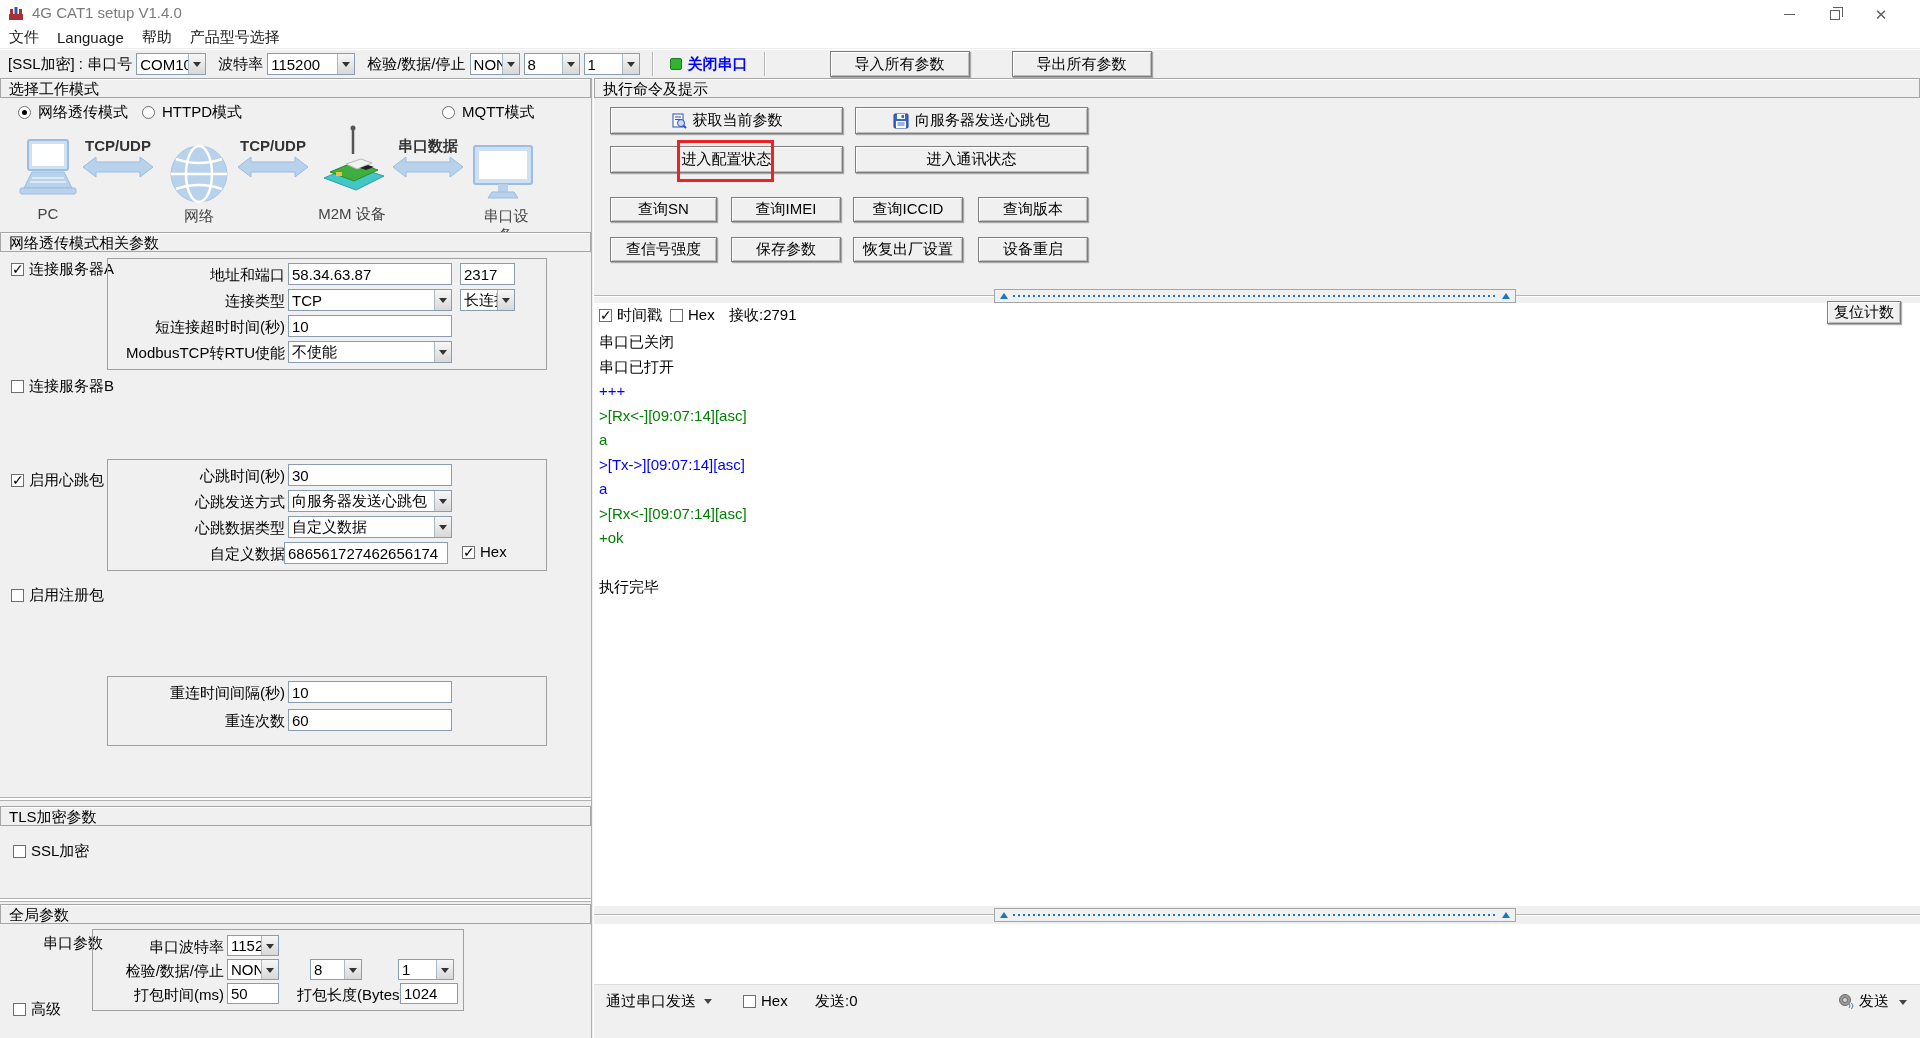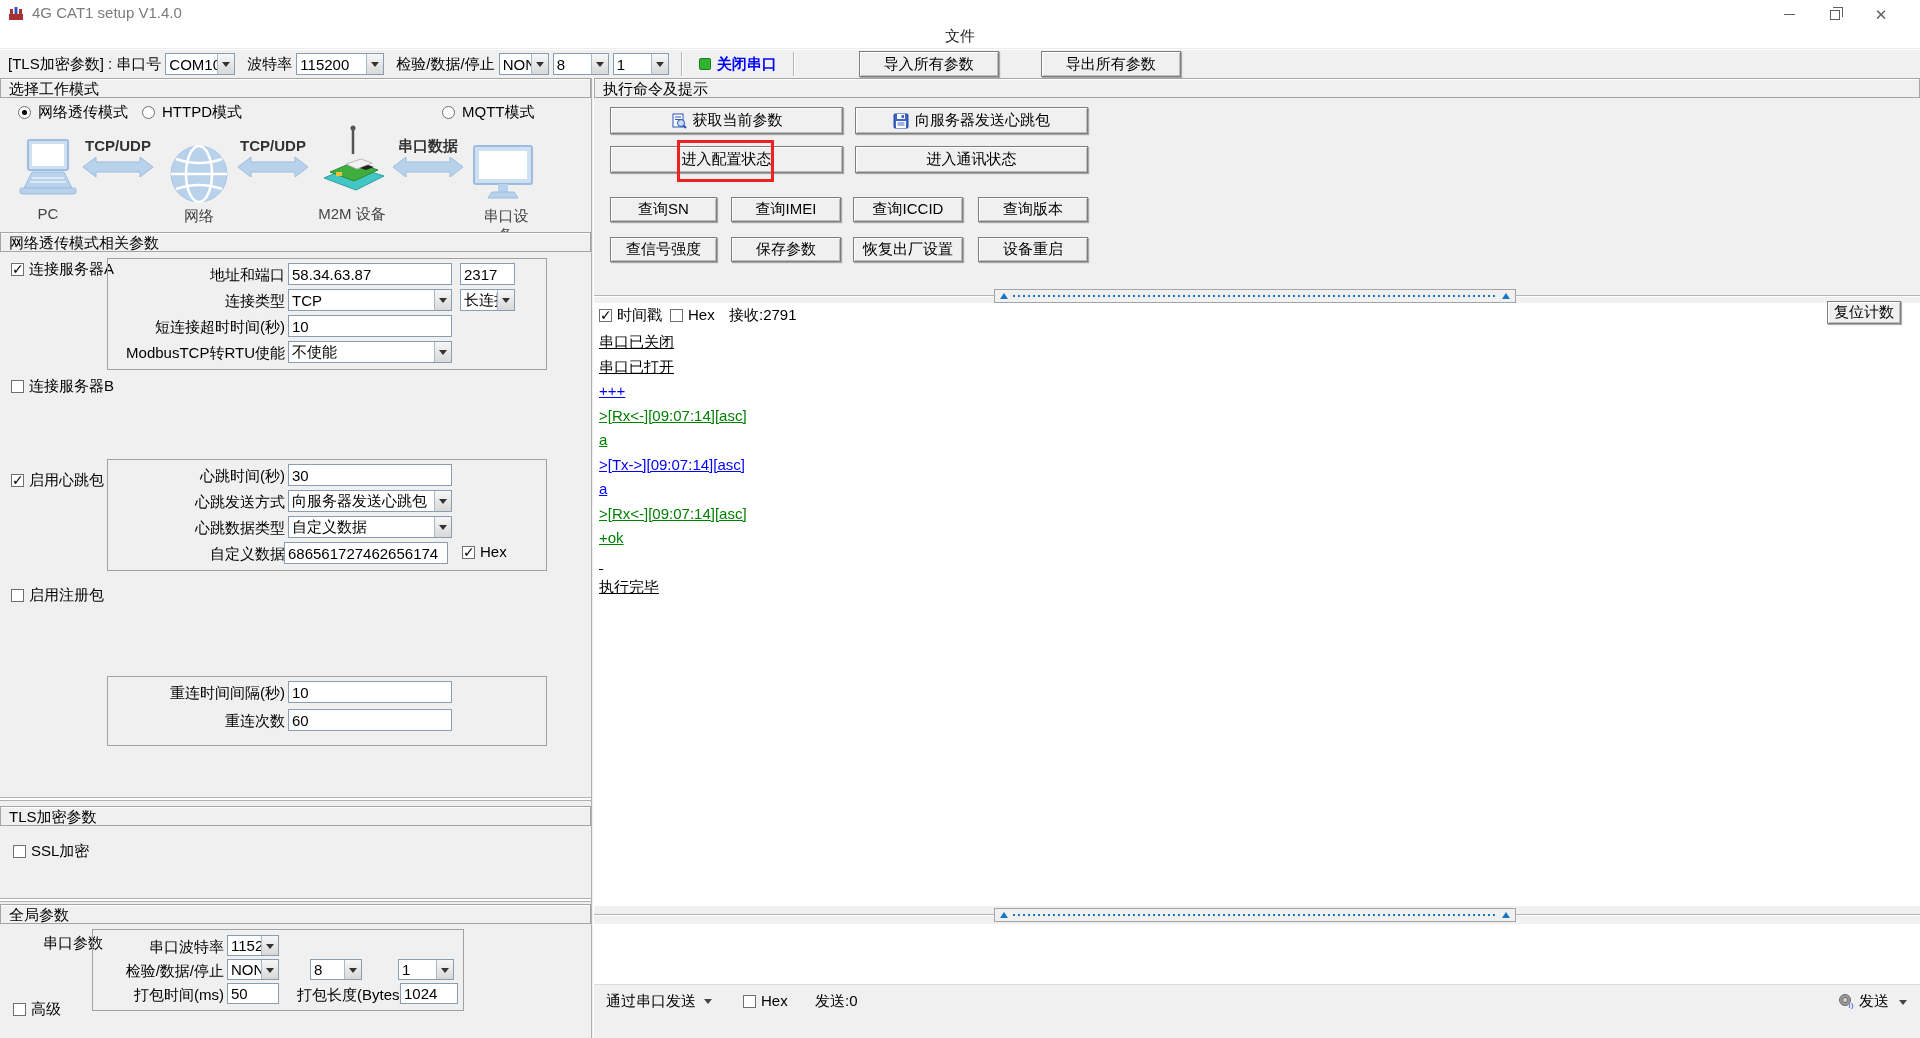--- a/index.html
+++ b/index.html
@@ -11,21 +11,21 @@
   .titlebar { position:absolute; left:0; top:0; width:1904px; height:27px; background:#fff; }
   .app-icon { position:absolute; left:8px; top:5px; width:16px; height:16px; }
   .title-text { position:absolute; left:32px; top:4px; color:#7b7b7b; font-size:15px; white-space:nowrap; }
   .win-controls { position:absolute; right:0; top:0; height:29px; display:flex; }
   .win-btn { width:46px; height:29px; display:flex; align-items:center; justify-content:center; color:#5f5f5f; }
   .glyph-min { width:11px; height:1px; background:#5f5f5f; }
   .glyph-restore { position:relative; width:10px; height:10px; border:1px solid #5f5f5f; background:#fff; }
   .glyph-restore::before { content:""; position:absolute; left:2px; top:-4px; width:9px; height:9px; border:1px solid #5f5f5f; border-left:none; border-bottom:none; }
   .glyph-close { font-size:15px; color:#5f5f5f; }
 
-  .menubar { position:absolute; left:0; top:27px; width:1920px; height:22px; background:#fff; display:flex; align-items:center; border-bottom:1px solid #ececec;flex-direction:column; }
+  .menubar { position:absolute; left:0; top:27px; width:1920px; height:22px; background:#fff; display:flex; align-items:center; border-bottom:1px solid #ececec; }
   .menu-item { padding:0 9px; color:#1a1a1a; white-space:nowrap; }
 
   .toolbar { position:absolute; left:0; top:50px; width:1920px; height:28px; background:#f0f0f0; display:flex; align-items:center; }
   .tb-label { margin-left:8px; white-space:nowrap; }
   .vsep { width:2px; height:24px; border-left:1px solid #b5b5b5; border-right:1px solid #ffffff; margin:0 6px; }
   .led { width:12px; height:12px; background:var(--led-green); border:1px solid #1d7a1d; border-radius:2px; margin-left:10px; }
   .close-serial { color:var(--accent-blue); font-weight:bold; margin-left:6px; white-space:nowrap; }
 
   
   .combo { position:relative; height:22px; background:#fff; border:1px solid #8a9cb2; display:flex; align-items:center; }
@@ -59,21 +59,21 @@
 
   
   .vsplit { position:absolute; left:0; width:1326px; height:14px; }
   .vsplit .groove { position:absolute; left:0; right:0; top:6px; height:2px; border-top:1px solid #b5b5b5; border-bottom:1px solid #ffffff; }
   .split-box { position:absolute; left:400px; top:0; width:522px; height:14px; background:#f0f0f0; border:1px solid #a5a5a5; display:flex; align-items:center; padding:0 5px; gap:5px; }
   .tri { width:0; height:0; border-left:4px solid transparent; border-right:4px solid transparent; border-bottom:6px solid var(--splitter-blue); }
   .dots { flex:1; height:2px; background:repeating-linear-gradient(90deg, var(--splitter-blue) 0 2px, transparent 2px 5px); }
 
   
   #log { position:absolute; left:0; top:330px; width:1322px; height:576px; padding-left:5px; overflow:hidden; }
-  .log-line { line-height:24.5px; white-space:pre;text-decoration:underline; }
+  .log-line { line-height:24.5px; white-space:pre; }
   .c-blue { color:var(--accent-blue); }
   .c-green { color:var(--log-green); }
   .c-black { color:#000; }
 
   .red-annot { position:absolute; border:3px solid var(--annotation-red); background:transparent; z-index:5; }
 
   .flat-dd { position:absolute; display:flex; align-items:center; gap:8px; padding:2px 6px; }
   .flat-dd .arr { width:0; height:0; border:4px solid transparent; border-top:5px solid #444; margin-top:4px; }
 
   .diagram-label { position:absolute; text-align:center; color:#444; }
@@ -107,21 +107,21 @@
   </div>
 
   <div class="menubar" id="menubar">
       <span class="menu-item">文件</span>
       <span class="menu-item">Language</span>
       <span class="menu-item">帮助</span>
       <span class="menu-item">产品型号选择</span>
     </div>
 
   <div class="toolbar">
-    <span class="tb-label">[TLS加密参数] : 串口号</span>
+    <span class="tb-label">[SSL加密] : 串口号</span>
     <div class="combo" style="width:70px;margin-left:4px;">
       <span class="val">COM10</span>
         <span class="dd"></span>
     </div>
     <span class="tb-label" style="margin-left:12px;">波特率</span>
     <div class="combo" style="width:88px;margin-left:4px;">
       <span class="val">115200</span>
         <span class="dd"></span>
     </div>
     <span class="tb-label" style="margin-left:12px;">检验/数据/停止</span>

